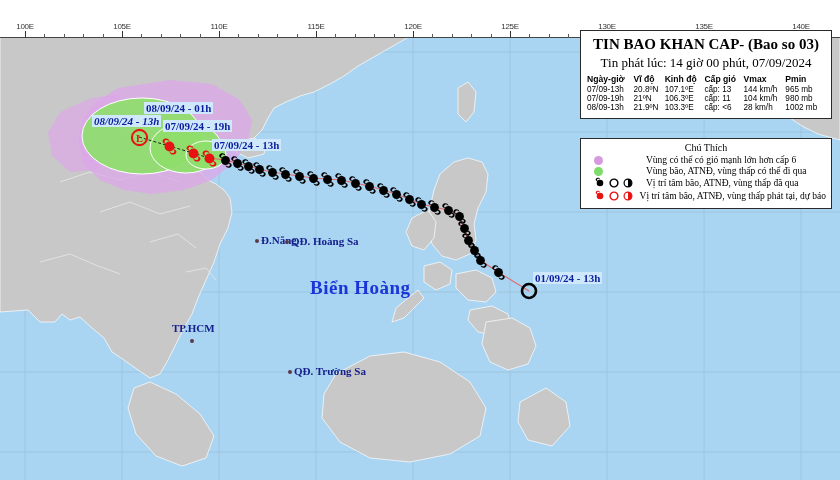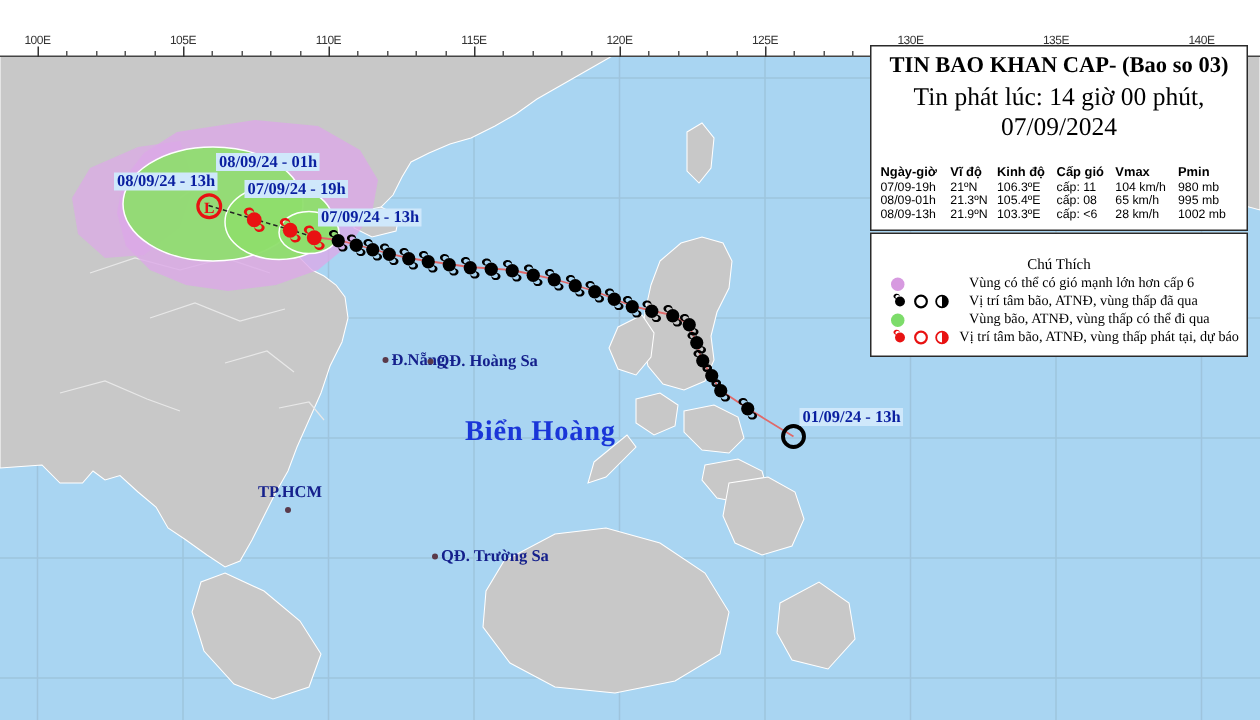--- a/index.html
+++ b/index.html
@@ -32,28 +32,28 @@
           font-weight:bold;font-size:11px;padding:0 2px;white-space:nowrap;z-index:30;}
 
   
   .stormsym{position:absolute;z-index:26;}
 
   
   #info{position:absolute;right:8px;top:30px;width:252px;background:#fff;border:1px solid #2a2a2a;
         z-index:60;padding:5px 6px 6px 6px;box-sizing:border-box;}
   #info .title{text-align:center;font-family:"Liberation Serif",serif;font-weight:bold;
                font-size:15px;color:#000;margin-bottom:2px;}
-  #info .subtitle{text-align:center;font-family:"Liberation Serif",serif;font-size:17px;
-                  color:#000;margin-bottom:14px;}
+  #info .subtitle{text-align:center;font-family:"Liberation Serif",serif;font-size:13px;
+                  color:#000;margin-bottom:3px;}
   #info table{border-collapse:collapse;width:100%;font-family:"Liberation Sans",sans-serif;}
   #info th{font-size:8.6px;font-weight:bold;text-align:left;padding:0 1px 1px 0;color:#000;white-space:nowrap;}
   #info td{font-size:8.2px;padding:0 1px 0 0;color:#000;white-space:nowrap;}
 
-  #legend{position:absolute;right:8px;top:155px;width:252px;background:#fff;border:1px solid #2a2a2a;
-          z-index:60;padding:15px 5px 5px 5px;box-sizing:border-box;}
+  #legend{position:absolute;right:8px;top:138px;width:252px;background:#fff;border:1px solid #2a2a2a;
+          z-index:60;padding:3px 5px 5px 5px;box-sizing:border-box;}
   #legend .ltitle{text-align:center;font-family:"Liberation Serif",serif;font-size:10px;color:#000;margin-bottom:2px;}
   #legend .lrow{display:flex;align-items:center;margin:1px 0;}
   #legend .lsym{width:52px;display:flex;align-items:center;justify-content:flex-start;padding-left:8px;}
   #legend .ltxt{font-family:"Liberation Serif",serif;font-size:9.5px;color:#000;white-space:nowrap;}
   .swatch{width:9px;height:9px;border-radius:50%;display:inline-block;}
 </style>
 </head>
 <body>
 
 <div id="page">
@@ -409,21 +409,21 @@
     <div id="map-label-layer">
         <div class="mlabel" style="left: 212px; top: 212px; margin-left: 43px;"><span class="dot"></span>Đ.Nẵng</div>
         <div class="mlabel" style="left: 285px; top: 213px;"><span class="dot"></span>QĐ. Hoàng Sa</div>
         <div class="mlabel" style="left: 288px; top: 343px;"><span class="dot"></span>QĐ. Trường Sa</div>
         <div class="mlabel" style="left: 172px; top: 300px;">TP.HCM</div>
         <div id="sea-label" style="left: 310px; top: 255px;">Biển Hoàng</div>
         <div class="mlabel" style="left: 190px; top: 312px;"><span class="dot"></span></div>
       </div>
 
     <div id="track-label-layer">
-        <div class="tlabel" style="left: 76px; top: 93px;">08/09/24 - 13h</div>
+        <div class="tlabel" style="left: 92px; top: 93px; font-style: italic;">08/09/24 - 13h</div>
         <div class="tlabel" style="left: 144px; top: 80px;">08/09/24 - 01h</div>
         <div class="tlabel" style="left: 163px; top: 98px;">07/09/24 - 19h</div>
         <div class="tlabel" style="left: 212px; top: 117px;">07/09/24 - 13h</div>
         <div class="tlabel" style="left: 533px; top: 250px;">01/09/24 - 13h</div>
       </div>
 
   </div>
 
   <div id="info">
     <div class="title">TIN BAO KHAN CAP- (Bao so 03)</div>
@@ -434,34 +434,34 @@
             <th>Ngày-giờ</th>
             <th>Vĩ độ</th>
             <th>Kinh độ</th>
             <th>Cấp gió</th>
             <th>Vmax</th>
             <th>Pmin</th>
           </tr>
         </thead>
       <tbody id="info-body">
           <tr>
+            <td>07/09-13h</td>
+            <td>20.8ºN</td>
+            <td>107.1ºE</td>
+            <td>cấp: 13</td>
+            <td>144 km/h</td>
+            <td>965 mb</td>
+          </tr>
+          <tr>
             <td>07/09-19h</td>
             <td>21ºN</td>
             <td>106.3ºE</td>
             <td>cấp: 11</td>
             <td>104 km/h</td>
             <td>980 mb</td>
-          </tr>
-          <tr>
-            <td>08/09-01h</td>
-            <td>21.3ºN</td>
-            <td>105.4ºE</td>
-            <td>cấp: 08</td>
-            <td>65 km/h</td>
-            <td>995 mb</td>
           </tr>
           <tr>
             <td>08/09-13h</td>
             <td>21.9ºN</td>
             <td>103.3ºE</td>
             <td>cấp: &lt;6</td>
             <td>28 km/h</td>
             <td>1002 mb</td>
           </tr>
         </tbody>
@@ -469,45 +469,45 @@
   </div>
 
   <div id="legend">
     <div class="ltitle">Chú Thích</div>
     <div id="legend-rows">
         <div class="lrow">
           <div class="lsym">
             <span class="swatch" style="background:#d79ae0"></span>
           </div>
           <div class="ltxt">Vùng có thể có gió mạnh lớn hơn cấp 6</div>
+        </div>
+        <div class="lrow">
+          <div class="lsym">
+            <span class="swatch" style="background:#7ddc6a"></span>
+          </div>
+          <div class="ltxt">Vùng bão, ATNĐ, vùng thấp có thể đi qua</div>
         </div>
         <div class="lrow">
           <div class="lsym">
             <svg width="12" height="12" viewBox="0 0 20 20" style="margin-right:2px">
               <circle cx="10" cy="10" r="5.5" fill="#000000"></circle>
               <path d="M10,4.5 C10,0.8 5,0.3 3.2,2.8 C1.8,5 4,7.4 7,7 C4.6,6 4.3,4 5.7,3.2 C7.1,2.4 9,3 10,4.5 Z" fill="#000000"></path>
             </svg>
             <svg width="12" height="12" viewBox="0 0 20 20" style="margin-right:2px">
               <circle cx="10" cy="10" r="6.5" fill="#ffffff" stroke="#000000" stroke-width="2.4"></circle>
             </svg>
             <svg width="12" height="12" viewBox="0 0 20 20">
               <circle cx="10" cy="10" r="6.5" fill="#ffffff" stroke="#000000" stroke-width="2"></circle>
               <path d="M10,3.5 A6.5,6.5 0 0,1 10,16.5 Z" fill="#000000"></path>
             </svg>
           </div>
           <div class="ltxt">Vị trí tâm bão, ATNĐ, vùng thấp đã qua</div>
         </div>
         <div class="lrow">
           <div class="lsym">
-            <span class="swatch" style="background:#7ddc6a"></span>
-          </div>
-          <div class="ltxt">Vùng bão, ATNĐ, vùng thấp có thể đi qua</div>
-        </div>
-        <div class="lrow">
-          <div class="lsym">
             <svg width="12" height="12" viewBox="0 0 20 20" style="margin-right:2px">
               <circle cx="10" cy="10" r="5.5" fill="#e81212"></circle>
               <path d="M10,4.5 C10,0.8 5,0.3 3.2,2.8 C1.8,5 4,7.4 7,7 C4.6,6 4.3,4 5.7,3.2 C7.1,2.4 9,3 10,4.5 Z" fill="#e81212"></path>
             </svg>
             <svg width="12" height="12" viewBox="0 0 20 20" style="margin-right:2px">
               <circle cx="10" cy="10" r="6.5" fill="#ffffff" stroke="#e81212" stroke-width="2.4"></circle>
             </svg>
             <svg width="12" height="12" viewBox="0 0 20 20">
               <circle cx="10" cy="10" r="6.5" fill="#ffffff" stroke="#e81212" stroke-width="2"></circle>
               <path d="M10,3.5 A6.5,6.5 0 0,1 10,16.5 Z" fill="#e81212"></path>

